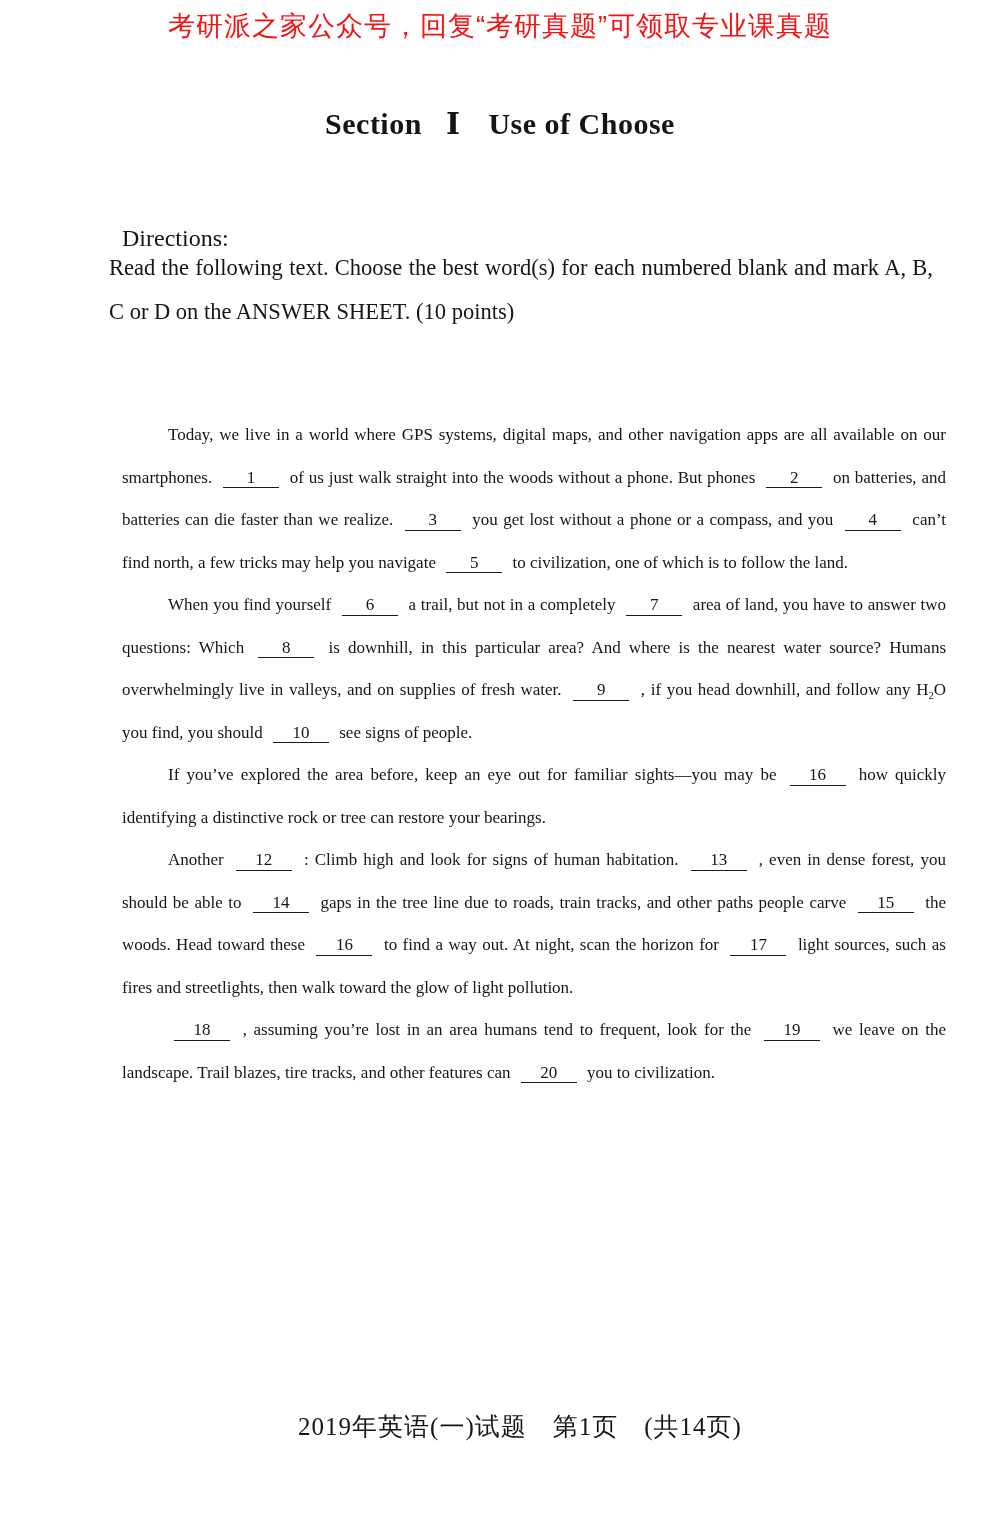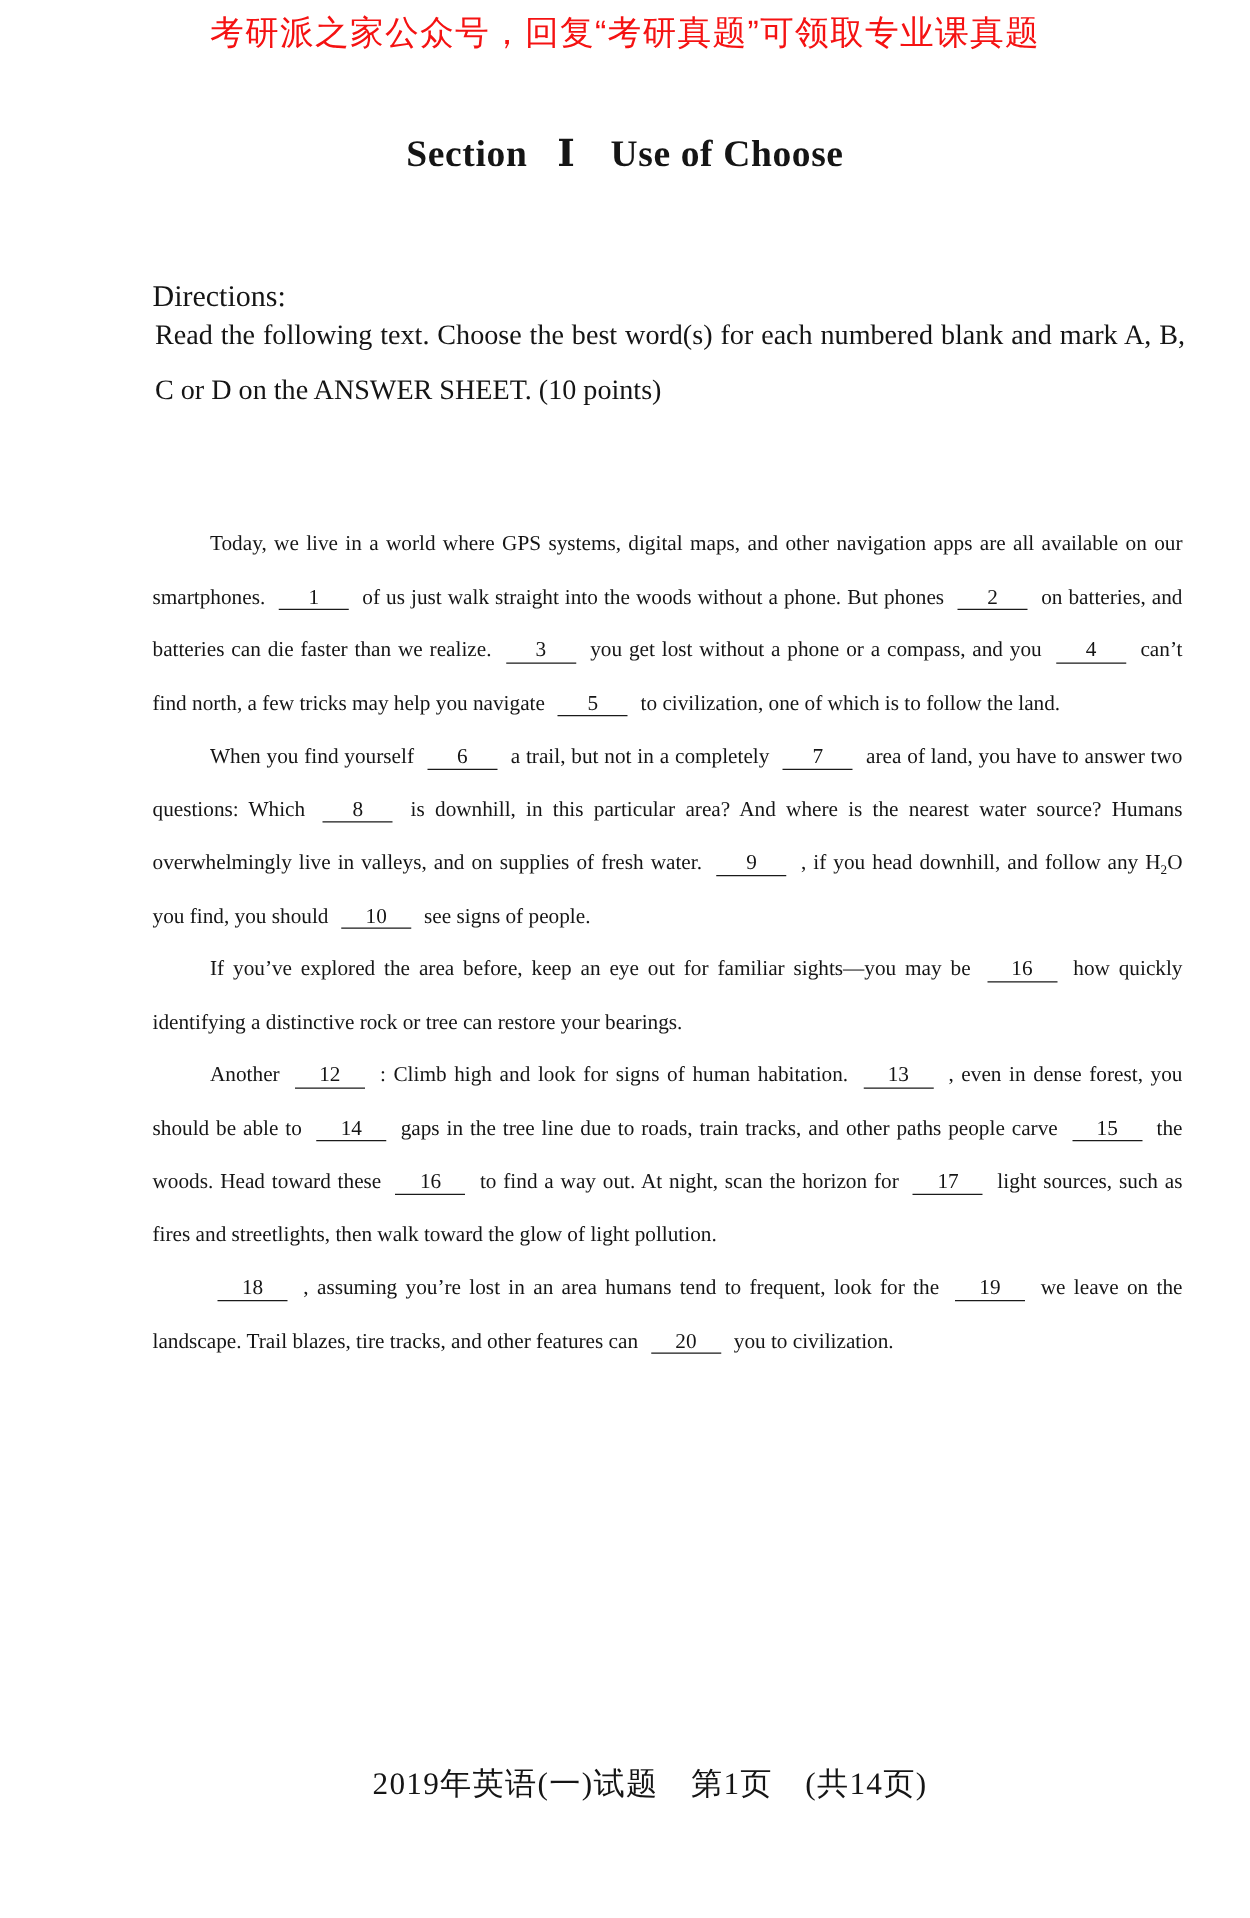--- a/index.html
+++ b/index.html
@@ -42,21 +42,21 @@
     top: 206px;
     left: 122px;
     font-size: 24px;
     font-weight: normal;
     margin-top: 19px;
   }
 
   .directions-text {
     position: absolute;
     top: 246px;
-    left: 124px;
+    left: 109px;
     width: 824px;
     font-size: 22.5px;
     line-height: 44px;
     text-align: justify;
   }
 
   .passage {
     position: absolute;
     top: 414px;
     left: 122px;

